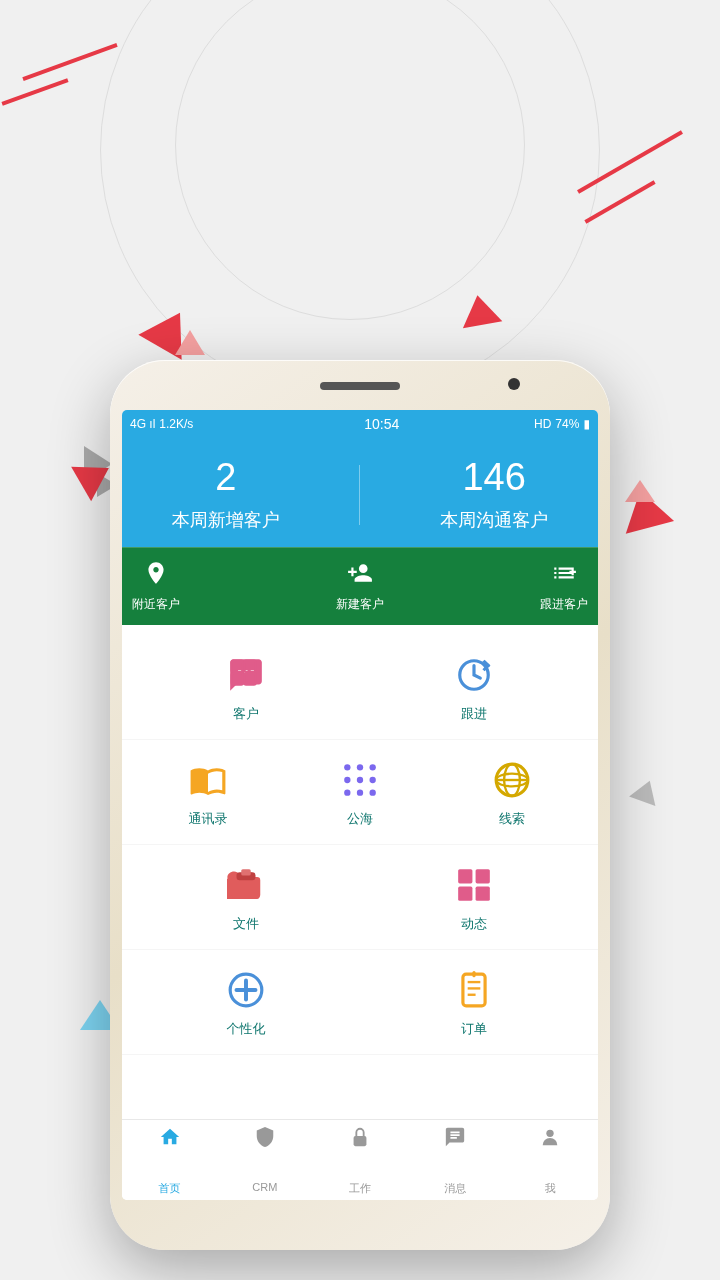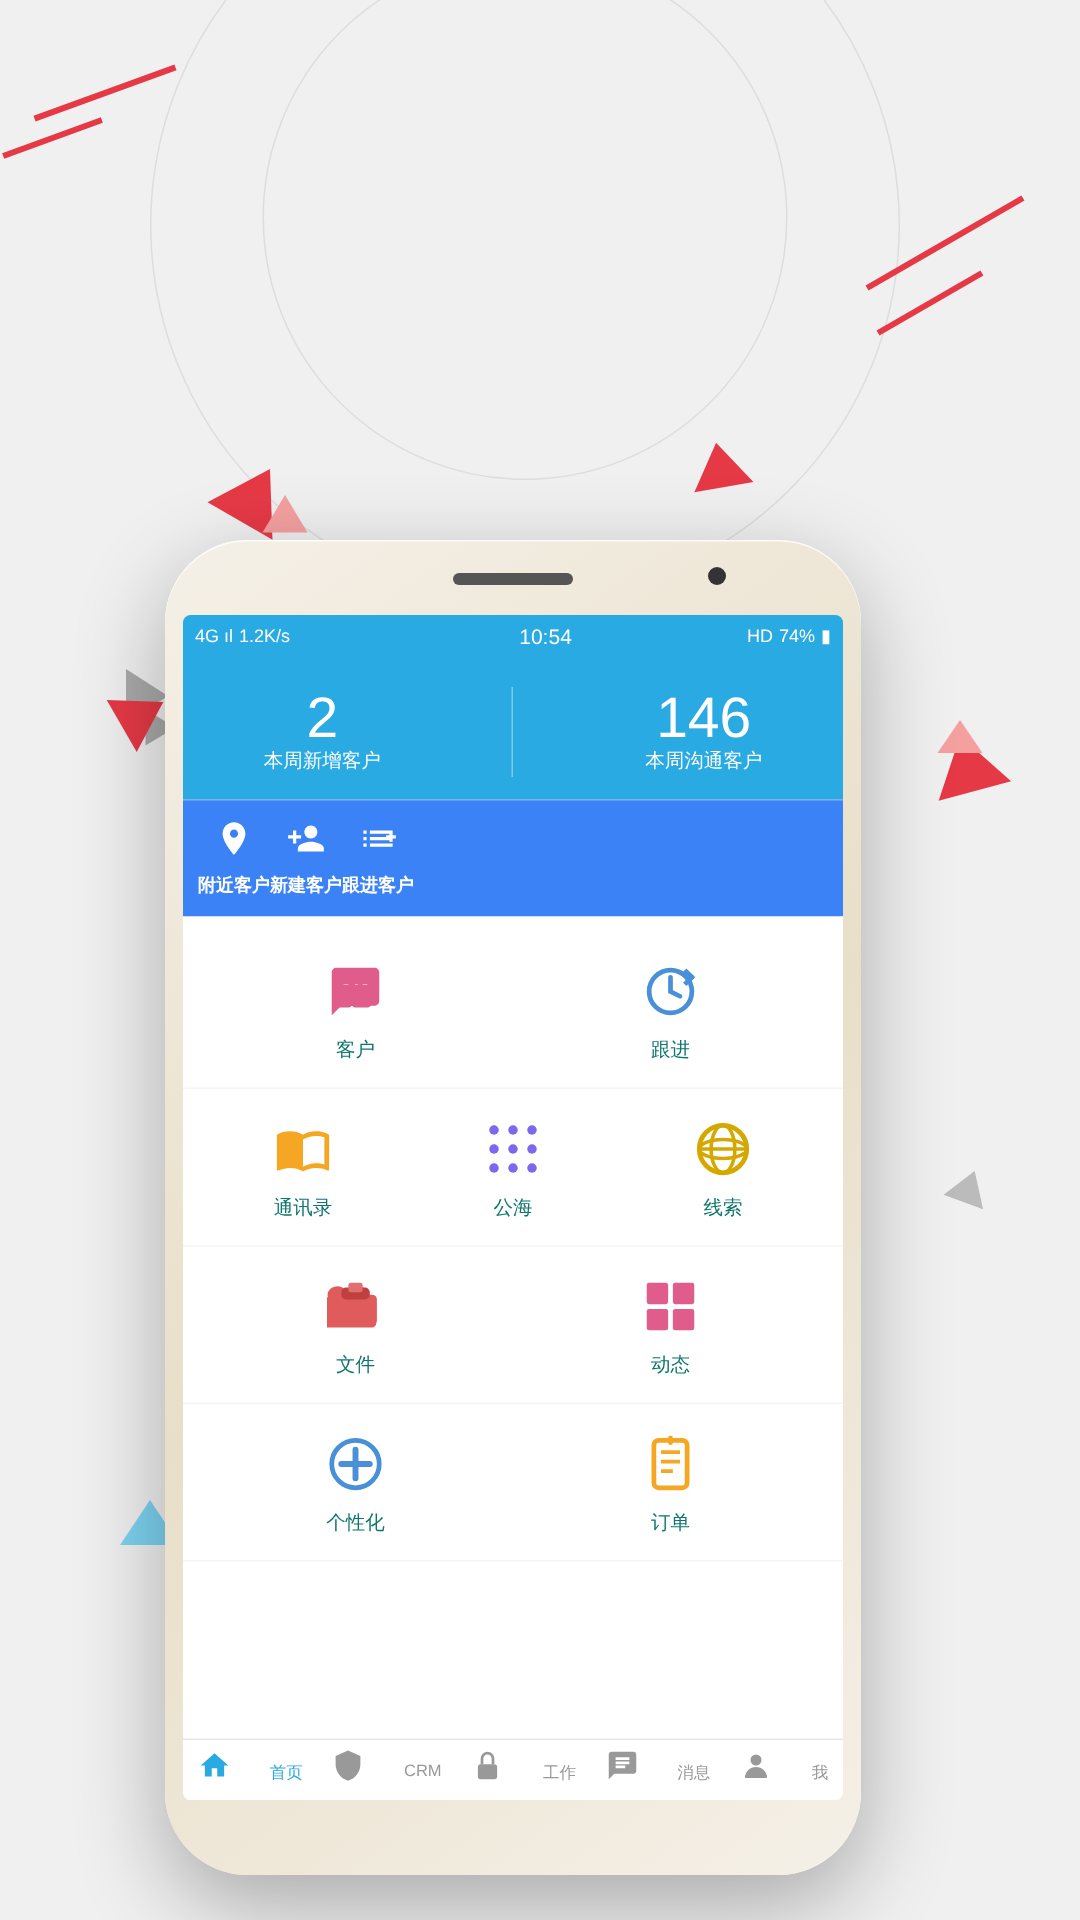--- a/index.html
+++ b/index.html
@@ -131,21 +131,21 @@
       border-bottom: 22px solid #bbb;
       top: 780px; right: 60px;
       transform: rotate(20deg);
     }
 
     
     .phone-wrapper {
       position: absolute;
       top: 360px;
       left: 110px;
-      width: 464px;
+      width: 500px;
       height: 890px;
       background: linear-gradient(145deg, #f5f0e8, #e8dfc8, #f5f0e8);
       border-radius: 55px;
       box-shadow: 0 20px 60px rgba(0,0,0,0.3), inset 0 1px 0 rgba(255,255,255,0.8);
       z-index: 1;
     }
 
     
     .phone-screen {
       position: absolute;
@@ -209,37 +209,36 @@
       flex-direction: column;
       align-items: center;
       color: white;
     }
     .stat-number {
       font-size: 38px;
       font-weight: 300;
       line-height: 1;
     }
     .stat-label {
-      font-size: 13px;
-      margin-top: 0;
+      font-size: 18px;
+      margin-top: 12px;
     }
     .stat-divider {
       width: 1px;
       height: 60px;
       background: rgba(255,255,255,0.4);
     }
 
     
     .quick-actions {
-      background: #3b82f6;
-      display: flex;
-      justify-content: flex-start;
+      background: #15803d;
+      display: flex;
+      justify-content: space-between;
       padding: 12px 10px;
       border-top: 1px solid rgba(255,255,255,0.2);
-      font-weight: bold;
     }
     .quick-action-item {
       display: flex;
       flex-direction: column;
       align-items: center;
       color: white;
       font-size: 12px;
       cursor: pointer;
     }
     .quick-action-icon {
@@ -287,21 +286,21 @@
       left: 0;
       right: 0;
       background: #fff;
       border-top: 1px solid #e8e8e8;
       display: flex;
       justify-content: space-around;
       padding: 6px 0 4px;
     }
     .nav-item {
       display: flex;
-      flex-direction: row;
+      flex-direction: column;
       align-items: center;
       font-size: 11px;
       color: #999;
       cursor: pointer;
       min-width: 55px;
       gap: 26px;
     }
     .nav-item.active { color: #29aae2; }
     .nav-icon { font-size: 20px; margin-bottom: 2px; }
   </style>

